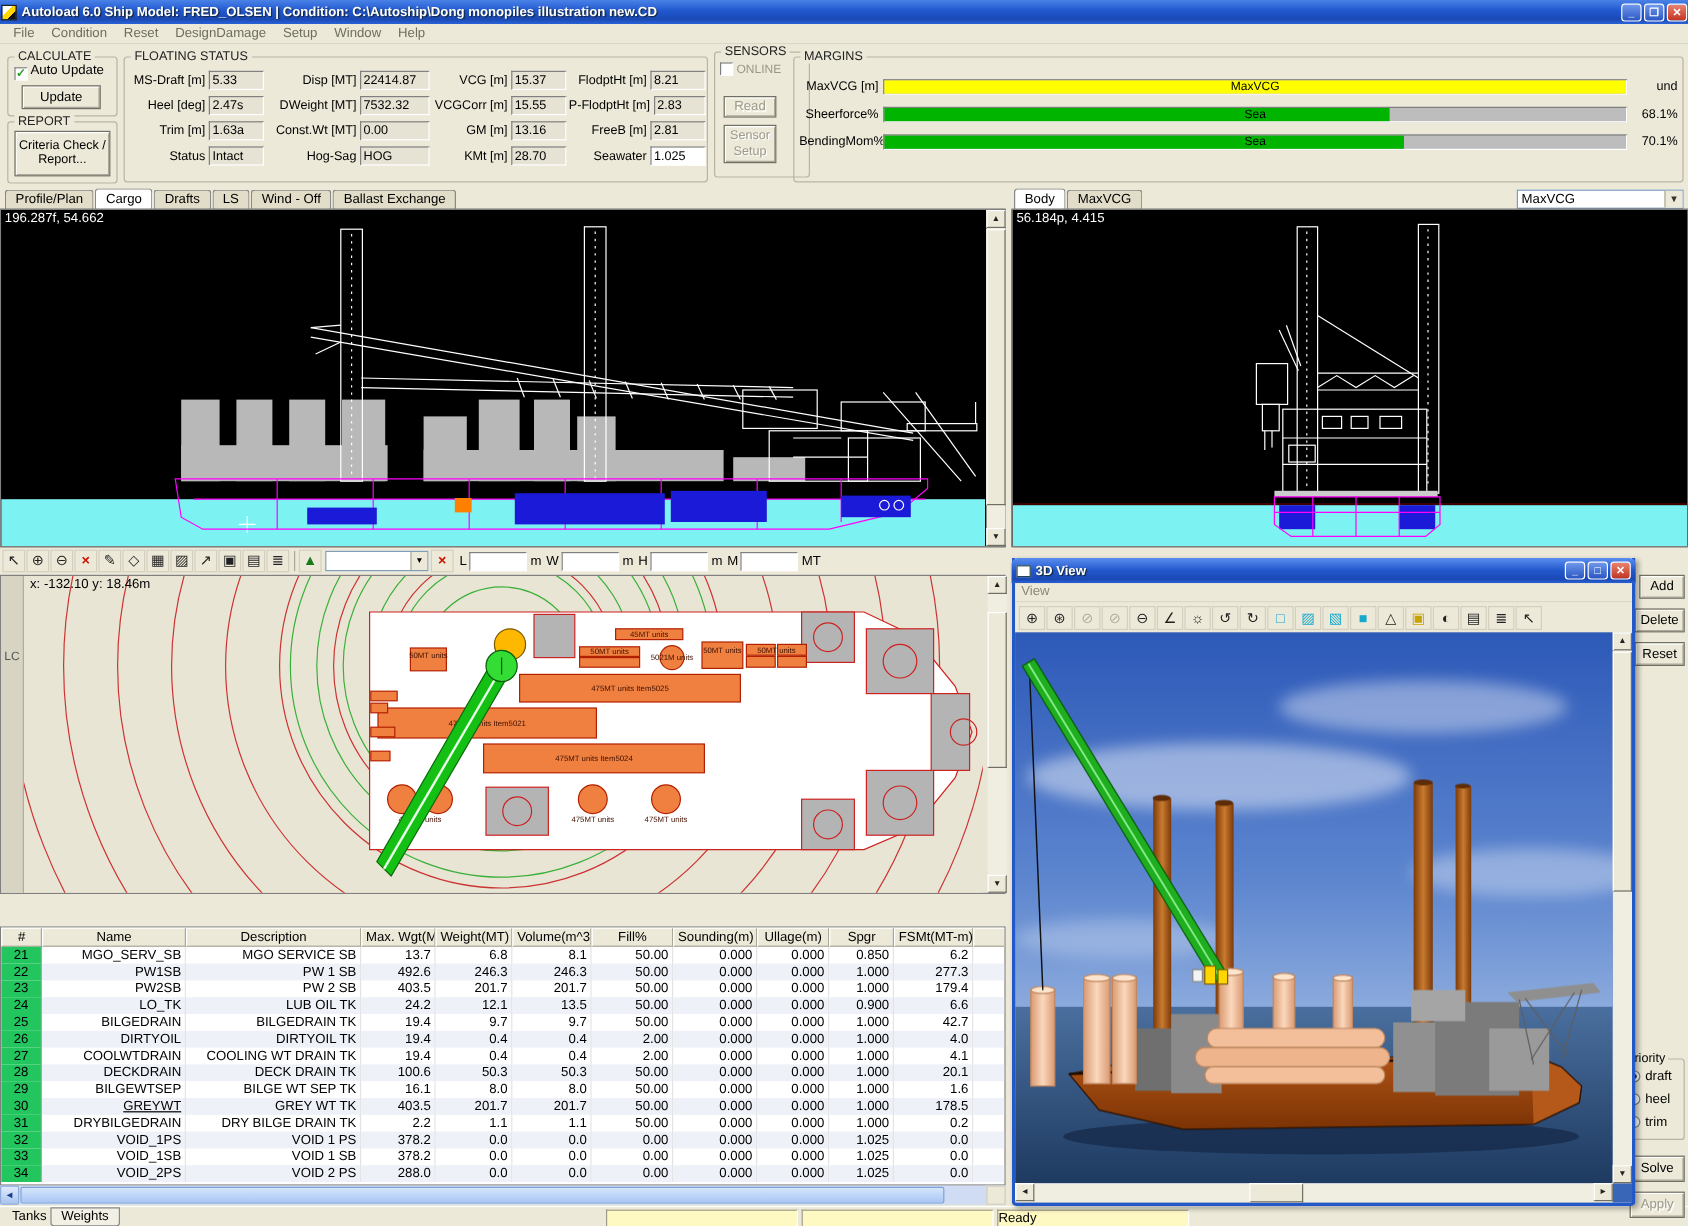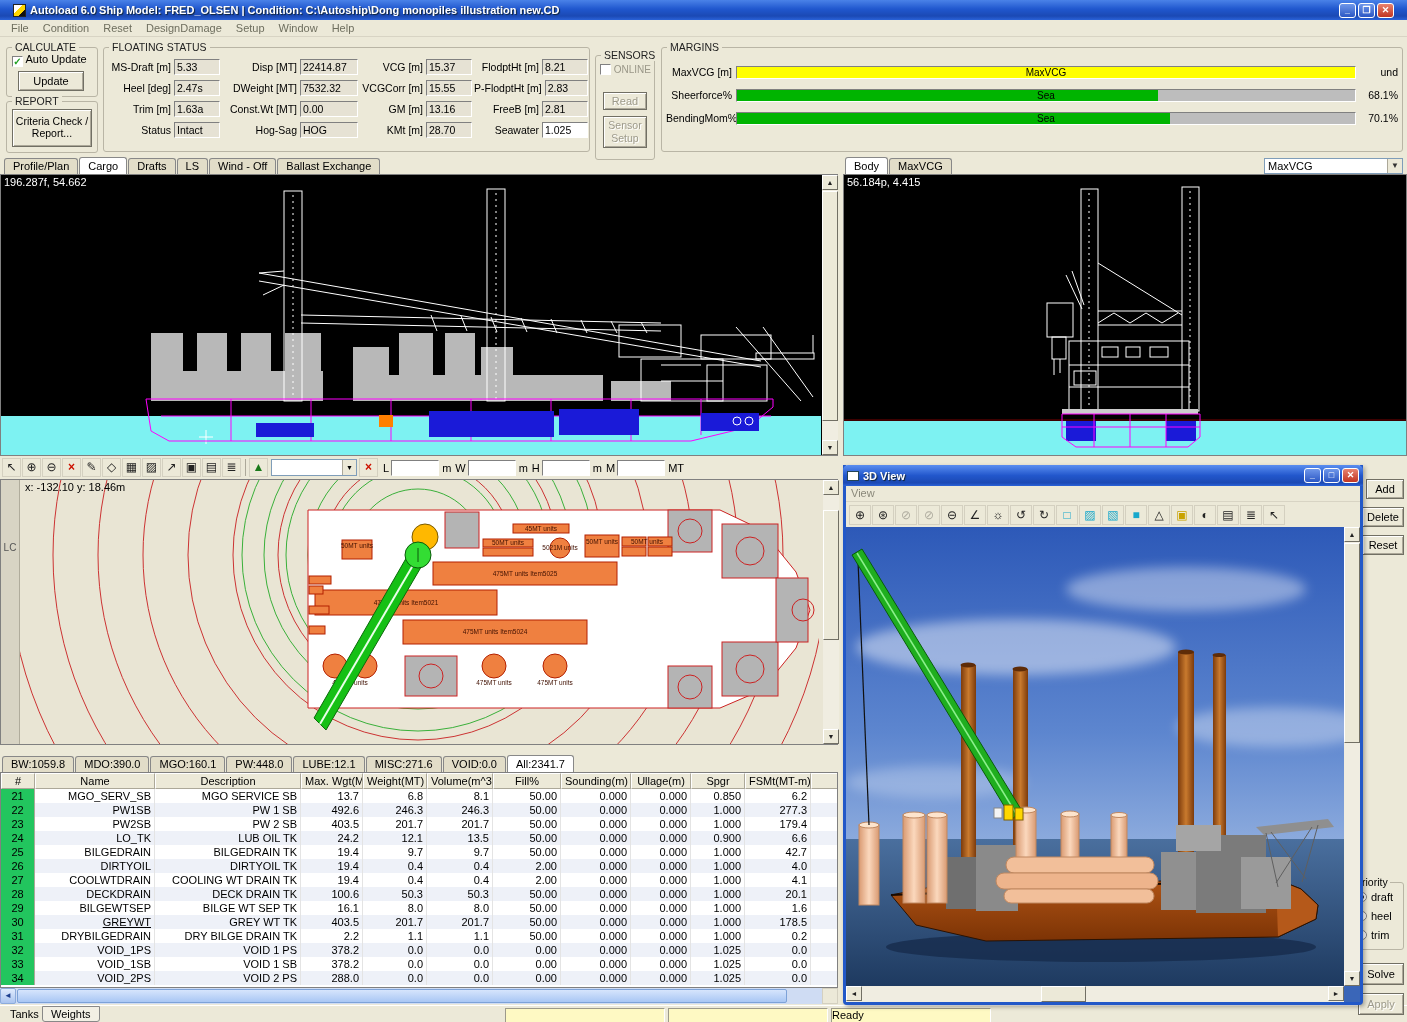--- a/index.html
+++ b/index.html
@@ -1,20 +1,20 @@
 <!DOCTYPE html>
 <html><head>
 <meta charset="utf-8">
 <style>
 *{box-sizing:border-box;margin:0;padding:0}
 html,body{width:1407px;height:1022px;overflow:hidden}
 body{font-family:"Liberation Sans",sans-serif;font-size:11px;background:#ece9d8;color:#000}
 #app{position:absolute;left:0;top:0;width:1407px;height:1022px;background:#ece9d8}
 
-#titlebar{position:absolute;left:0;top:0;width:1407px;height:20px;background:linear-gradient(180deg,#4a82e8 0%,#2057ce 45%,#1b49b4 80%,#2a62d8 100%);display:flex;align-items:center;padding:0 13px;color:#fff}
+#titlebar{position:absolute;left:0;top:0;width:1407px;height:20px;background:linear-gradient(180deg,#4a82e8 0%,#2057ce 45%,#1b49b4 80%,#2a62d8 100%);display:flex;align-items:center;padding:0 1px;color:#fff}
 #app-icon{width:13px;height:13px;margin-right:4px;background:linear-gradient(135deg,#fff 0 40%,#ffd700 40% 70%,#111 70%);border:1px solid #222}
 #titlebar .ttl{font-size:11px;font-weight:bold;text-shadow:1px 1px 1px #123;white-space:nowrap;overflow:hidden;flex:1}
 .winbtn{width:17px;height:15px;margin-left:2px;border:1px solid #fff;border-radius:3px;font-size:9px;line-height:13px;text-align:center;color:#fff;font-weight:bold;background:linear-gradient(180deg,#6f97ea,#2b57c4)}
 .winbtn.close{background:linear-gradient(180deg,#e8836f,#c13522)}
 #menubar{position:absolute;left:0;top:20px;width:1407px;height:17px;background:#ece9d8;border-bottom:1px solid #d8d4c4;display:flex;align-items:center;padding-left:4px}
 .menu-item{padding:1px 7px;color:#6e6e5e}
 
 #toppanel{position:absolute;left:0;top:37px;width:1407px;height:119px;background:#ece9d8}
 .grp{position:absolute;border:1px solid #b9b5a5;border-radius:3px}
 .grp>.glab{position:absolute;top:-7px;left:5px;background:#ece9d8;font-size:10.5px;padding:0 3px;color:#222;white-space:nowrap}
@@ -27,21 +27,21 @@
 #grp-report{left:6px;top:64px;width:92px;height:52px}
 #btn-criteria{position:absolute;left:5px;top:7px;width:80px;height:38px;font-size:10.5px;line-height:12px;padding-top:5px}
 #grp-fs{left:103px;top:10px;width:487px;height:105px}
 .fs-col{position:absolute;top:9px}
 #fsc0{left:4px;width:112px}#fsc1{left:118px;width:136px}#fsc2{left:256px;width:112px}#fsc3{left:370px;width:114px}
 .fs-row{display:flex;align-items:center;height:20px;margin-bottom:1px}
 .fs-lbl{flex:1;text-align:right;padding-right:3px;font-size:10.5px;white-space:nowrap}
 .fs-fld{width:46px;height:16px;line-height:14px;background:#e6e2d4;border:1px solid;border-color:#808080 #fff #fff #808080;padding:0 2px;font-size:10.5px;overflow:hidden}
 #fsc1 .fs-fld{width:58px}
 .fs-fld.editable{background:#fff}
-#grp-sensors{left:595px;top:18px;width:60px;height:105px}
+#grp-sensors{left:595px;top:6px;width:80px;height:105px}
 #grp-sensors .cbrow{position:absolute;left:4px;top:8px;color:#9a9788;white-space:nowrap;font-size:10px}
 #grp-sensors .cb{background:#fff;color:#fff}
 #btn-read{position:absolute;left:7px;top:36px;width:44px;height:18px;line-height:16px}
 #btn-ssetup{position:absolute;left:7px;top:60px;width:44px;height:32px;font-size:10.5px;line-height:13px;padding-top:2px}
 #grp-margins{left:661px;top:10px;width:742px;height:105px}
 .m-row{position:absolute;left:4px;right:4px;height:14px;display:flex;align-items:center}
 .m-lbl{width:70px;text-align:right;padding-right:4px;font-size:10.5px;white-space:nowrap}
 .m-track{position:relative;flex:1;height:13px;background:#bdbdbd;border:1px solid;border-color:#808080 #fff #fff #808080}
 .m-fill{position:absolute;left:0;top:0;bottom:0}
 .m-text{position:absolute;left:0;right:0;top:0;text-align:center;font-size:10px;line-height:12px;color:#000}
@@ -529,30 +529,20 @@
       <circle cx="398" cy="75" r="13" fill="#33dd33" stroke="#0a5a0a"></circle>
       <line x1="398" y1="68" x2="398" y2="82" stroke="#0a5a0a"></line>
     </svg>
     <div class="sbv" style="left:822px;width:16px;height:264px">
       <div class="sbtn" style="top:0">▲</div>
       <div class="sthumb" style="left:0;top:30px;width:16px;height:130px"></div>
       <div class="sbtn" style="bottom:0">▼</div>
     </div>
   </div>
 
-  <div id="tank-tabs">
-      <span class="tab">BW:1059.8</span>
-      <span class="tab">MDO:390.0</span>
-      <span class="tab">MGO:160.1</span>
-      <span class="tab">PW:448.0</span>
-      <span class="tab">LUBE:12.1</span>
-      <span class="tab">MISC:271.6</span>
-      <span class="tab">VOID:0.0</span>
-      <span class="tab active">All:2341.7</span>
-    </div>
   <div id="tank-table">
       <div class="trow thead">
         <span class="tc" style="width: 34px;">#</span>
         <span class="tc" style="width: 120px;">Name</span>
         <span class="tc" style="width: 146px;">Description</span>
         <span class="tc" style="width: 62px;">Max. Wgt(MT)</span>
         <span class="tc" style="width: 64px;">Weight(MT)</span>
         <span class="tc" style="width: 66px;">Volume(m^3)</span>
         <span class="tc" style="width: 68px;">Fill%</span>
         <span class="tc" style="width: 70px;">Sounding(m)</span>

